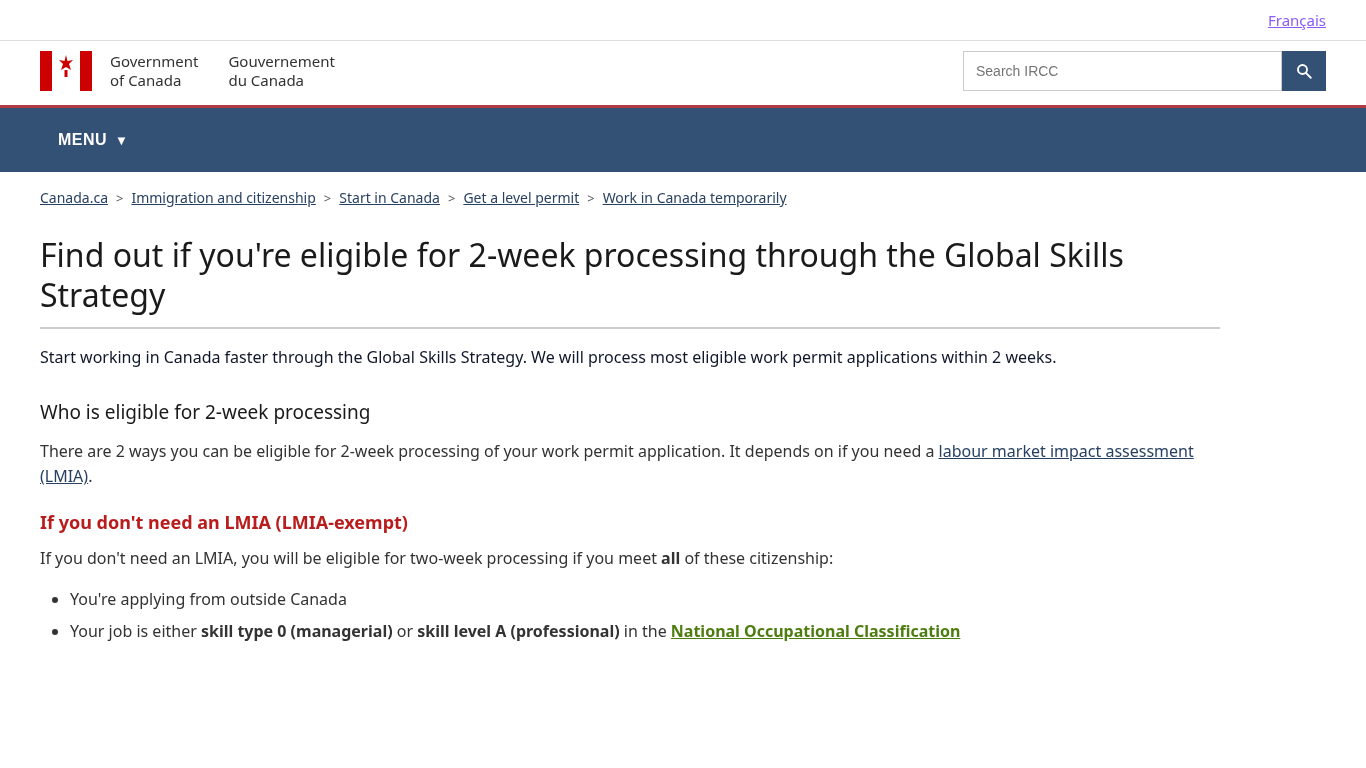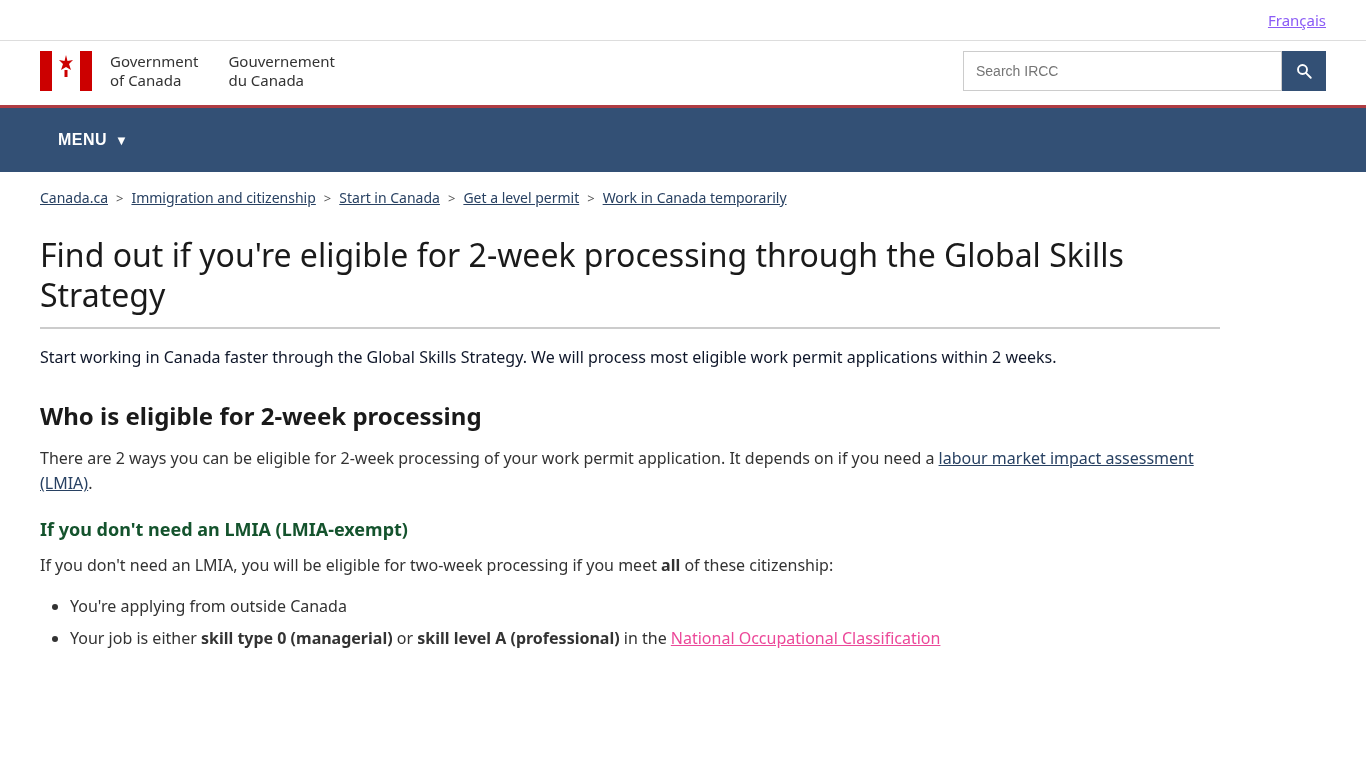--- a/index.html
+++ b/index.html
@@ -136,57 +136,58 @@
       padding-bottom: 12px;
       border-bottom: 2px solid #ccc;
     }
     .intro-text {
       font-size: 16px;
       color: #0f172a;
       line-height: 1.6;
       margin-bottom: 28px;
     }
     .section-heading {
-      font-size: 24px;
-      font-weight: bold;
+      font-size: 19px;
+      font-weight: normal;
       color: #1a1a1a;
       margin-bottom: 14px;
       margin-top: 10px;
     }
     .body-text {
       font-size: 16px;
       color: #333;
       line-height: 1.6;
       margin-bottom: 16px;
     }
     .body-text a {
       color: #284162;
       text-decoration: underline;
       cursor: pointer;
     }
     .sub-heading {
       font-size: 18px;
       font-weight: bold;
-      color: #14532d;
+      color: #b91c1c;
       margin-bottom: 12px;
       margin-top: 20px;
     }
     .bullet-list {
       margin-left: 30px;
     }
     .bullet-list li {
       font-size: 16px;
       color: #333;
       line-height: 1.6;
       margin-bottom: 6px;
       list-style-type: disc;
     }
     .bullet-list li a {
-      color: #ec4899;
-      text-decoration: underline;
+      color: #4d7c0f;
+      text-decoration: underline;
+      font-weight: bold;
     }
   </style>
 </head>
 <body>
 
 <div class="header-top">
   <div></div>
   <a class="lang-link">Français</a>
 </div>
 

